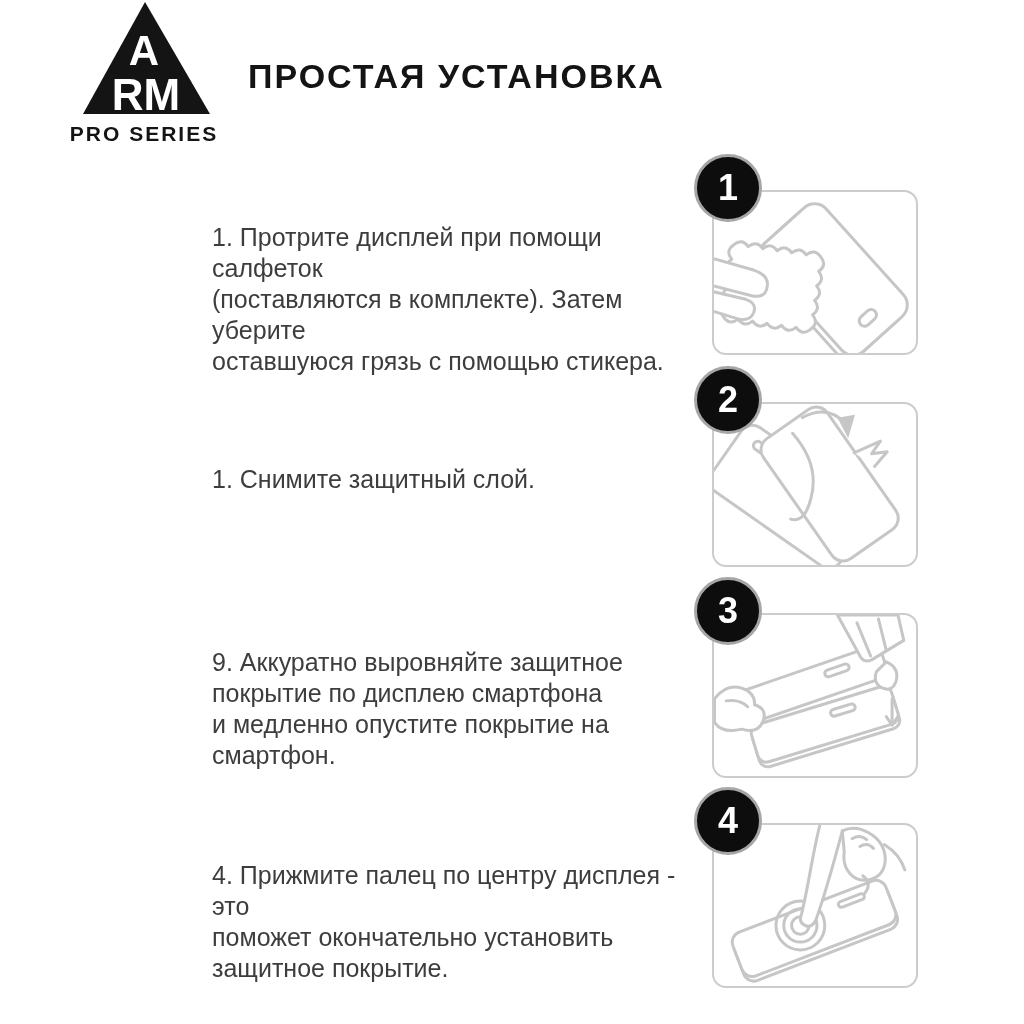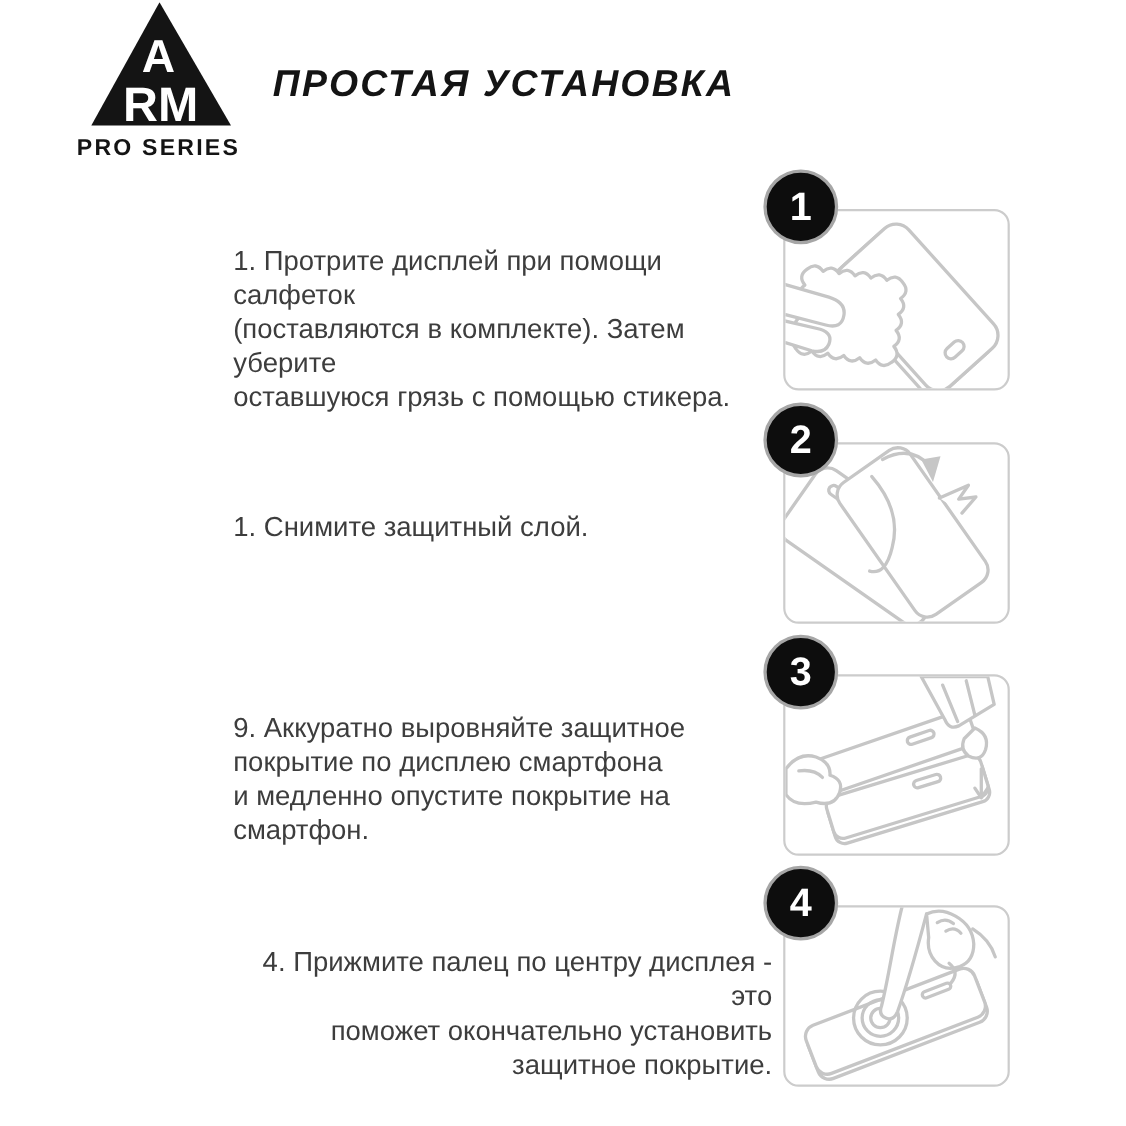--- a/index.html
+++ b/index.html
@@ -3,25 +3,25 @@
 <meta charset="utf-8">
 <style>
   * { margin:0; padding:0; box-sizing:border-box; }
   html,body { width:1024px; height:1024px; background:#ffffff; }
   body { font-family:"Liberation Sans", sans-serif; position:relative; overflow:hidden; }
 
   .logo { position:absolute; left:70px; top:2px; width:146px; height:142px; }
   .logo svg { width:100%; height:100%; }
 
   .title { position:absolute; left:248px; top:57px; font-size:34px; font-weight:700;
-           letter-spacing:2px; color:#141414;font-style:italic; }
+           letter-spacing:2px; color:#141414; }
 
   .step-text { position:absolute; left:212px; width:490px; font-size:25px; line-height:31px;
                color:#3d3d3d; white-space:pre-line; }
-  .t1 { top:222px; } .t2 { top:464px; } .t3 { top:647px; } .t4 { top:860px;text-align:right; }
+  .t1 { top:222px; } .t2 { top:464px; } .t3 { top:647px; } .t4 { top:860px; }
 
   .panel { position:absolute; left:712px; width:206px; height:165px; border:2px solid #cccccc;
            border-radius:14px; background:#ffffff; }
   .p1 { top:190px; } .p2 { top:402px; } .p3 { top:613px; } .p4 { top:823px; }
   .panel svg { width:100%; height:100%; display:block; }
 
   .badge { position:absolute; left:694px; width:68px; height:68px; border-radius:50%;
            background:#0d0d0d; border:3px solid #a6a6a6; display:flex; align-items:center;
            justify-content:center; z-index:5; }
   .b1 { top:154px; } .b2 { top:366px; } .b3 { top:577px; } .b4 { top:787px; }

